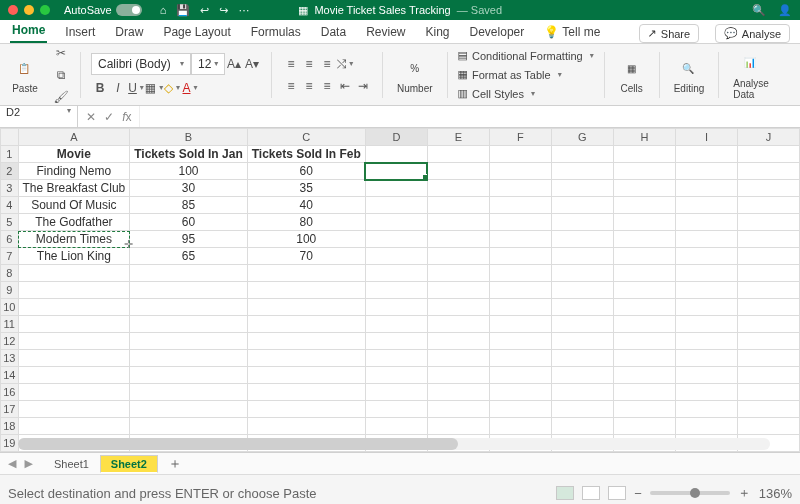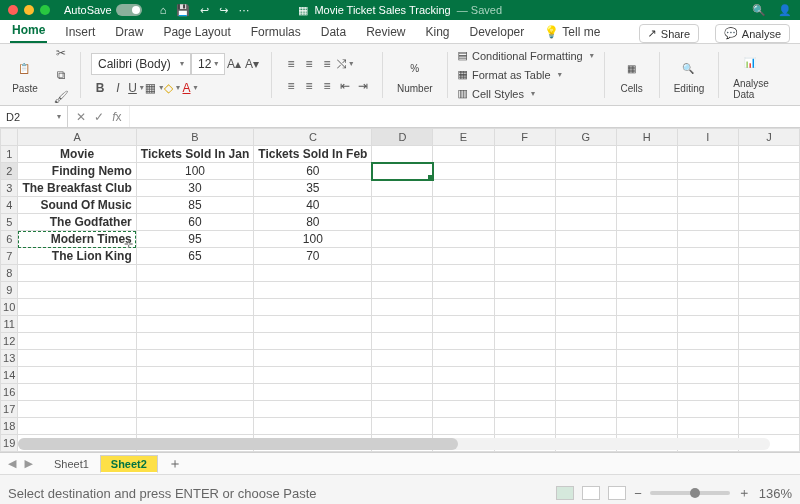--- a/index.html
+++ b/index.html
@@ -34,41 +34,41 @@
   .sep { width:1px; height:46px; background:#dcdcdc; }
   .sel { border:1px solid #cfcfcf; background:#fff; height:22px; display:flex; align-items:center; padding:0 6px; font-size:12px; }
   .fontname { width:100px; justify-content:space-between; }
   .fontsize { width:34px; justify-content:space-between; }
   .smicon { width:18px; height:18px; display:flex; align-items:center; justify-content:center; font-size:12px; color:#555; }
   .chev { font-size:8px; color:#777; margin-left:3px; }
   .styleitem { font-size:11px; color:#444; padding:1px 0; display:flex; align-items:center; gap:4px;}
 
   
   .fxbar { height:22px; border-bottom:1px solid #d0d0d0; display:flex; align-items:stretch; }
-  .namebox { width:68px; border-right:1px solid #d0d0d0; display:flex; align-items:center; padding:0 6px; font-size:11px; justify-content:space-between; }
+  .namebox { width:78px; border-right:1px solid #d0d0d0; display:flex; align-items:flex-start; padding:0 6px; font-size:11px; justify-content:space-between; }
   .fxctrls { display:flex; align-items:center; gap:8px; padding:0 8px; color:#888; border-right:1px solid #eee; }
   .fxinput { flex:1; padding:0 6px; }
 
   
   .gridwrap { position:relative; height: 324px; overflow:hidden; }
   table.grid { border-collapse:collapse; table-layout:fixed; }
   .grid th, .grid td { border:1px solid #dcdcdc; height:17px; font-size:12px; background:#fff; overflow:hidden; white-space:nowrap; }
   .grid thead th { background:#f0f0f0; color:#555; font-weight:400; text-align:center; font-size:11px; position:relative; }
   .grid thead th.corner { background:#f0f0f0; }
   .grid tbody th { background:#f0f0f0; color:#555; font-weight:400; text-align:center; width:18px; font-size:11px; }
   .grid td { padding:0 4px; }
   .colA { width:108px; } .colB { width:100px; } .colC { width:108px; } .colD { width:68px; }
   .colR { width:68px; }
   .selcol thead th[data-col="D"] { background:#e3e3e3; }
   tr[data-row="2"] th { background:#e3e3e3; }
   td.selcell { outline:2px solid #1f7a3f; outline-offset:-1px; position:relative; }
   td.selcell::after { content:""; position:absolute; right:-3px; bottom:-3px; width:6px; height:6px; background:#1f7a3f; border:1px solid #fff; }
   .hdr { font-weight:700; text-align:center; }
   .num { text-align:center; }
-  .txt { text-align:right;font-weight:bold; }
+  .txt { text-align:center; }
   .marching { outline:1.5px dashed #1f7a3f; outline-offset:-1px; }
   .cursor-overlay { position:absolute; left:124px; top:110px; font-size:11px; color:#888; pointer-events:none; }
   .hscroll { position:absolute; left:18px; right:30px; bottom:2px; height:12px; background:#f2f2f2; border-radius:6px; }
   .hscroll .thumb { position:absolute; left:0; top:0; height:12px; width:440px; background:#cfcfcf; border-radius:6px; }
 
   
   .sheetbar { height:22px; border-top:1px solid #d0d0d0; display:flex; align-items:center; padding:0 8px; gap:10px; font-size:11px; background:#fafafa; }
   .sheetnav { color:#999; display:flex; gap:8px; }
   .sheettab { padding:2px 10px; border:1px solid transparent; color:#555; }
   .sheettab.active { background:#fde047; border:1px solid #cfcfcf; border-bottom-color:#fff; color:#047342; font-weight:600; }

